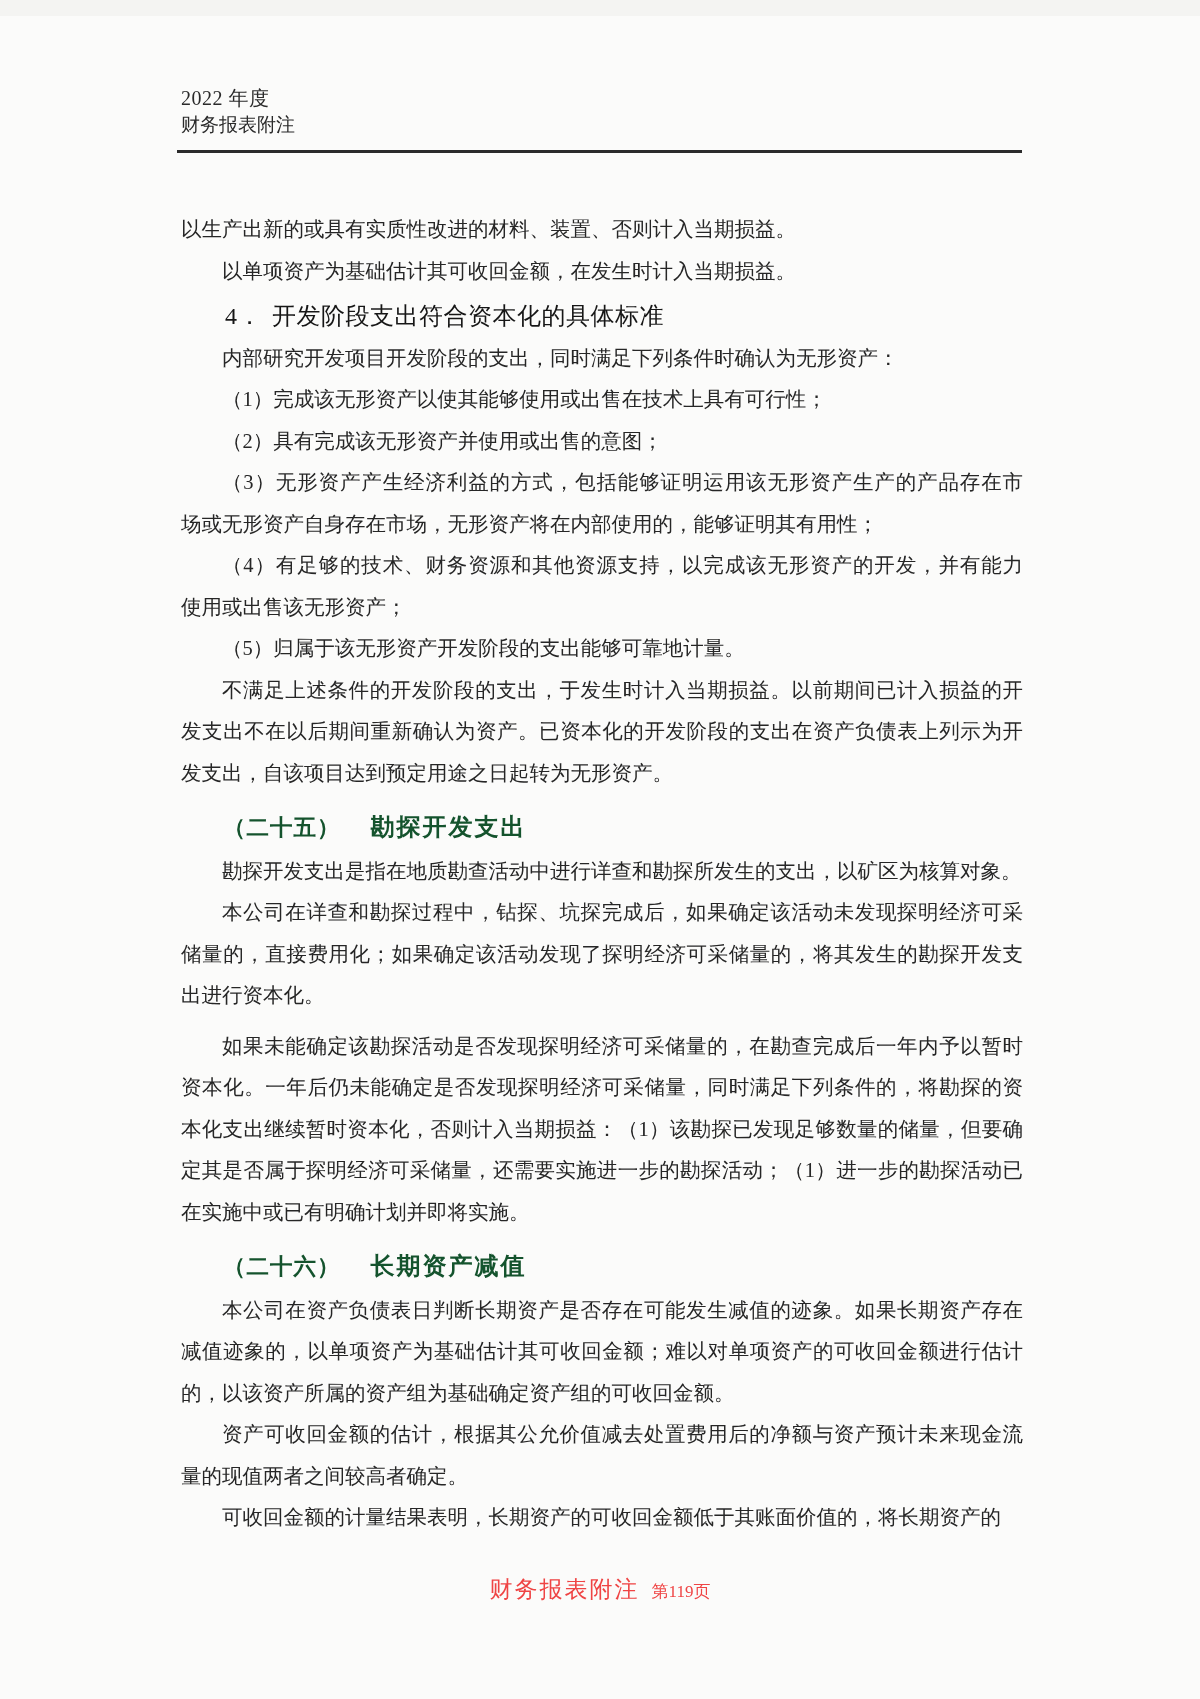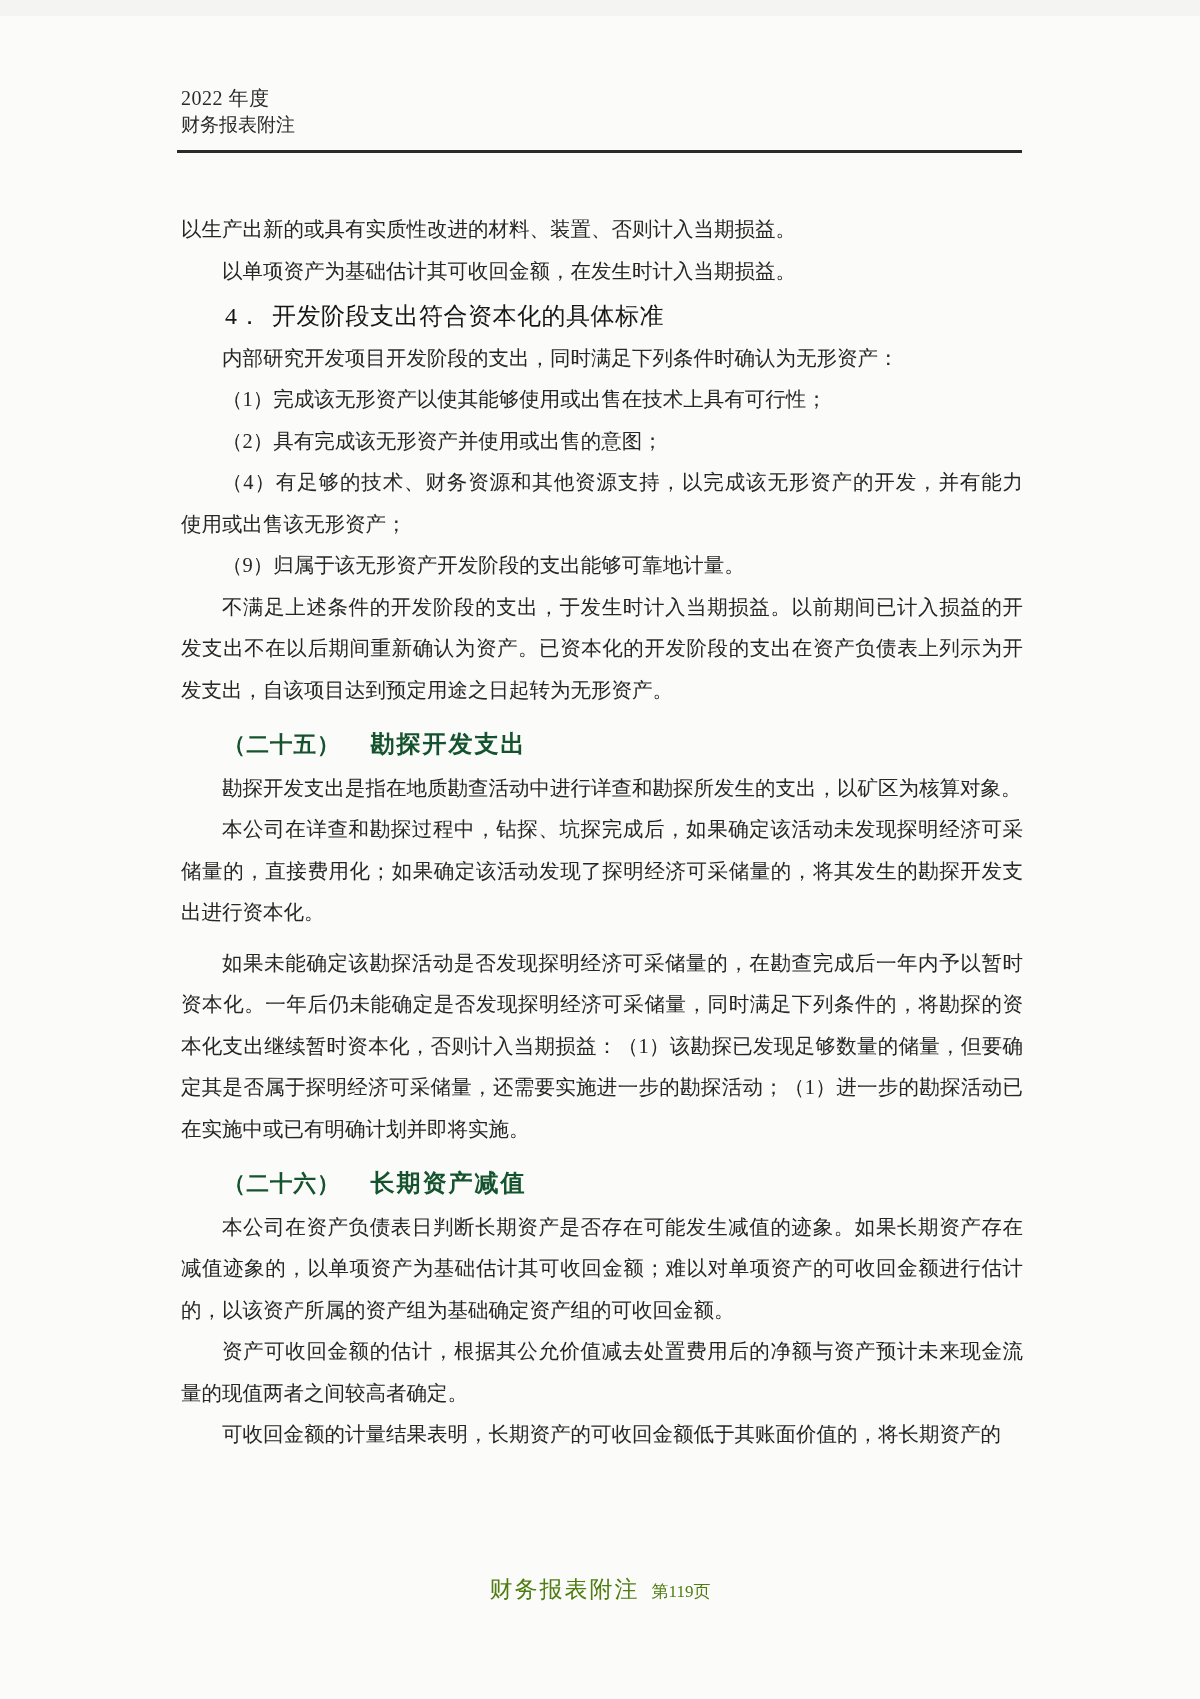--- a/index.html
+++ b/index.html
@@ -68,21 +68,21 @@
   .section-heading .sec-num { font-size: 22.5px; letter-spacing: 1px; }
   .section-heading .sec-title { font-size: 24px; margin-left: 30px; letter-spacing: 2px; }
   .spaced-top { margin-top: 9px; }
   
   .page-footer {
     position: absolute;
     left: 0;
     top: 1558px;
     width: 1200px;
     text-align: center;
-    color: #4d7c0f;
+    color: #ef4444;
   }
   .footer-label { font-size: 23px; letter-spacing: 2px; }
   .footer-page  { font-size: 17px; margin-left: 12px; }
 </style>
 </head>
 <body>
 
 <div class="page">
 
   <div class="page-header">
@@ -110,28 +110,32 @@
     </div>
 
     <div class="para">
       <div class="line ind">（1）完成该无形资产以使其能够使用或出售在技术上具有可行性；</div>
     </div>
 
     <div class="para">
       <div class="line ind">（2）具有完成该无形资产并使用或出售的意图；</div>
     </div>
 
+    <div class="para">
+      <div class="line ind full">（3）无形资产产生经济利益的方式，包括能够证明运用该无形资产生产的产品存在市</div>
+      <div class="line">场或无形资产自身存在市场，无形资产将在内部使用的，能够证明其有用性；</div>
+    </div>
 
     <div class="para">
       <div class="line ind full">（4）有足够的技术、财务资源和其他资源支持，以完成该无形资产的开发，并有能力</div>
       <div class="line">使用或出售该无形资产；</div>
     </div>
 
     <div class="para">
-      <div class="line ind">（9）归属于该无形资产开发阶段的支出能够可靠地计量。</div>
+      <div class="line ind">（5）归属于该无形资产开发阶段的支出能够可靠地计量。</div>
     </div>
 
     <div class="para">
       <div class="line ind full">不满足上述条件的开发阶段的支出，于发生时计入当期损益。以前期间已计入损益的开</div>
       <div class="line full">发支出不在以后期间重新确认为资产。已资本化的开发阶段的支出在资产负债表上列示为开</div>
       <div class="line">发支出，自该项目达到预定用途之日起转为无形资产。</div>
     </div>
 
     <div class="section-heading">
       <span class="sec-num">（二十五）</span><span class="sec-title">勘探开发支出</span>

